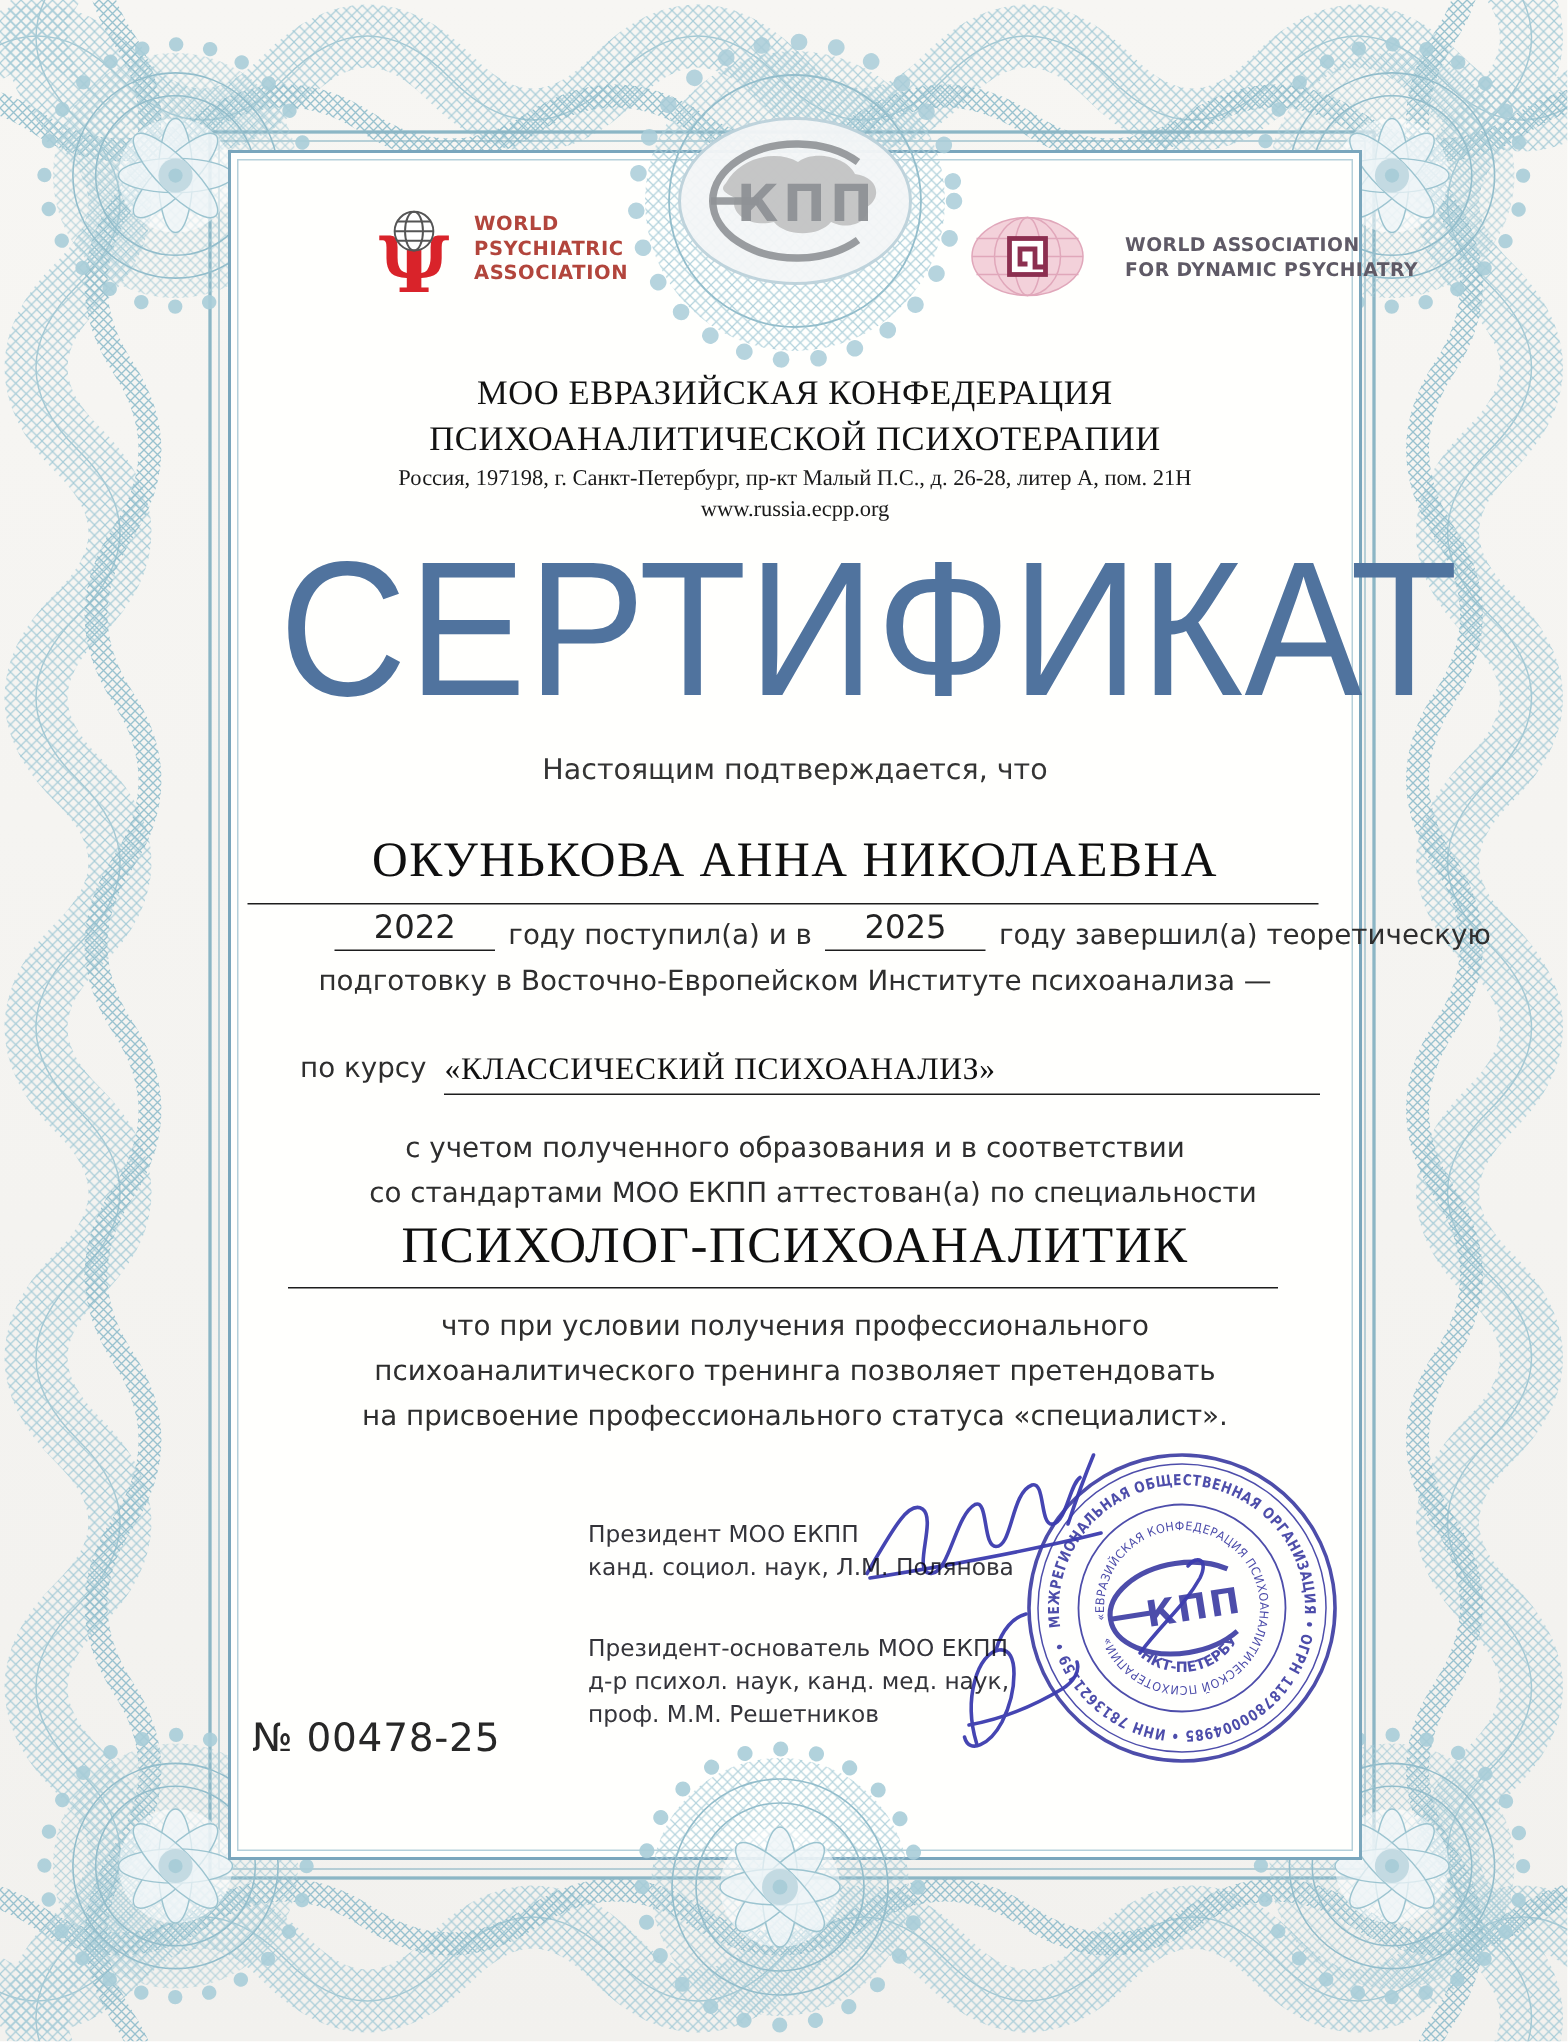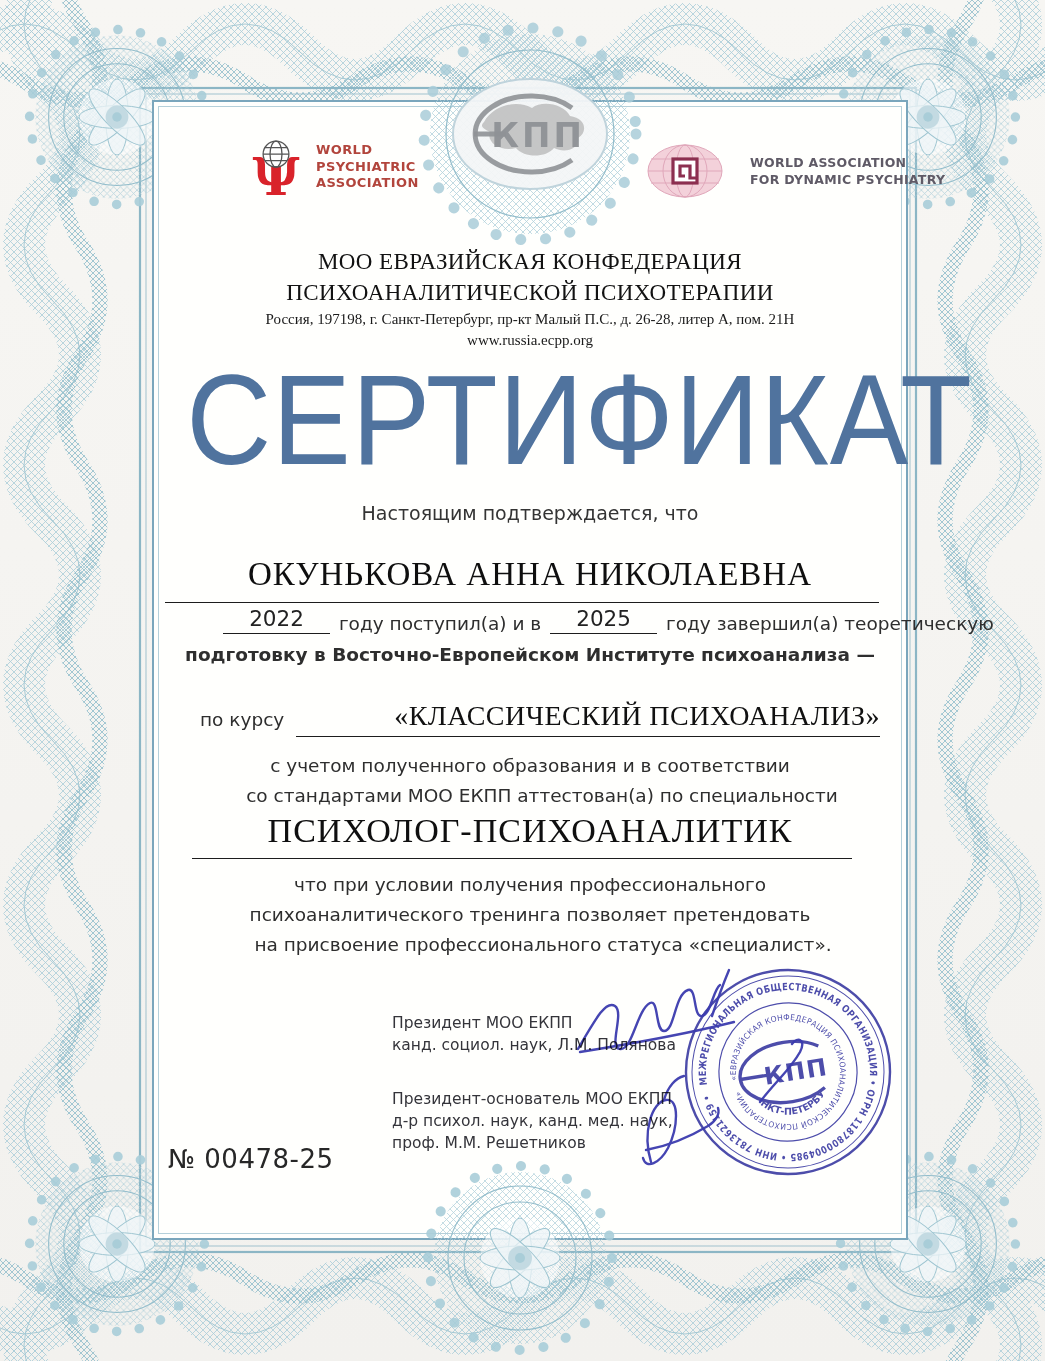--- a/index.html
+++ b/index.html
@@ -31,29 +31,29 @@
   .name{top:556px;font-size:33px;letter-spacing:1px;color:#0f0f0f;}
   .rule{position:absolute;border-top:1.7px solid #1d1d1d;height:0;}
   .name-rule{left:165px;top:602px;width:714px;}
   
   .bl{position:absolute;left:152px;width:913px;display:flex;justify-content:center;align-items:flex-end;
       gap:9px;font-size:18.5px;color:#2e2e2e;}
   .bl1{top:608px;} .bl3{top:674px;}
   .blank{font-size:21.5px;line-height:1;padding:0 26px 3px;border-bottom:1.7px solid #1d1d1d;color:#222;}
   .blank-hours{padding:0 20px 3px;}
   .tline{position:absolute;left:152px;width:756px;text-align:center;font-size:18.5px;color:#2e2e2e;}
-  .bl2{top:644px;font-weight:bold;} .l4{top:755px;} .l5{top:785px;margin-left:12px;}
+  .bl2{top:644px;} .l4{top:755px;} .l5{top:785px;margin-left:12px;}
   .course-row{position:absolute;left:200px;top:700px;width:680px;display:flex;align-items:flex-end;}
   .course-label{font-size:18.5px;color:#2e2e2e;padding-bottom:7px;}
-  .course-line{flex:1;margin-left:12px;border-bottom:1.7px solid #1d1d1d;text-align:right;
-     font-family:"Liberation Serif","DejaVu Serif",serif;font-size:28px;color:#111;
+  .course-line{flex:1;margin-left:12px;border-bottom:1.7px solid #1d1d1d;text-align:left;
+     font-family:"Liberation Serif","DejaVu Serif",serif;font-size:21px;color:#111;
      padding-bottom:4px;letter-spacing:.5px;}
   .specialty{top:812px;font-size:34px;letter-spacing:1px;color:#0f0f0f;}
   .spec-rule{left:192px;top:858px;width:660px;}
-  .cl0{top:874px;} .cl1{top:904px;} .cl2{top:934px;padding-left:13px;}
+  .cl0{top:874px;} .cl1{top:904px;} .cl2{top:934px;}
   
   .sig{position:absolute;left:392px;font-size:15.5px;line-height:22px;color:#34343a;text-align:left;}
   .sig1{top:1012px;} .sig2{top:1088px;}
   .cert-no{position:absolute;left:168px;top:1144px;font-size:26px;color:#272727;letter-spacing:.5px;}
 </style>
 </head>
 <body>
 
 <div class="page">
 

